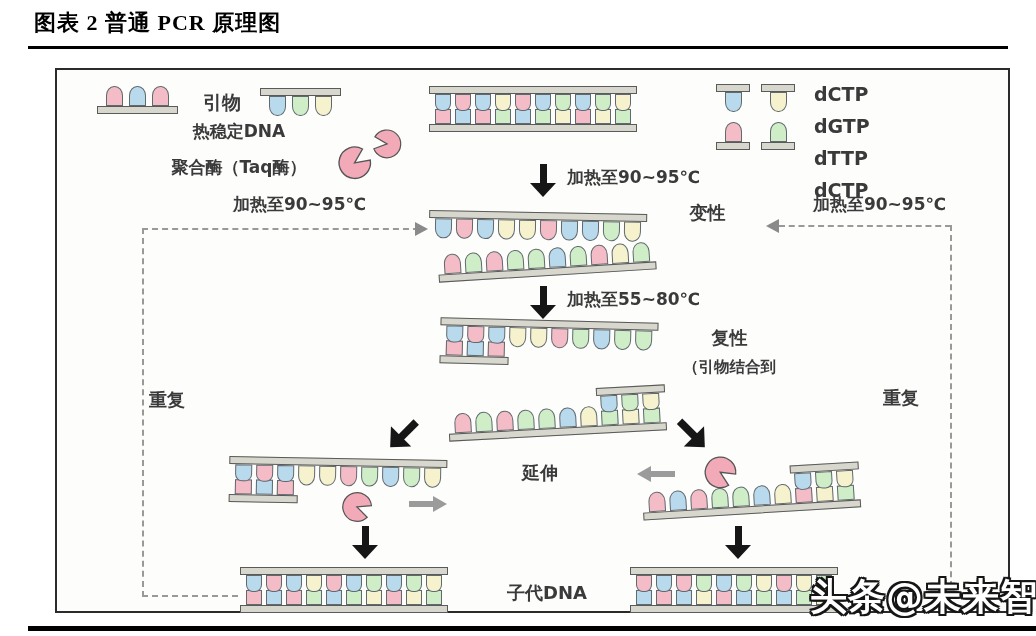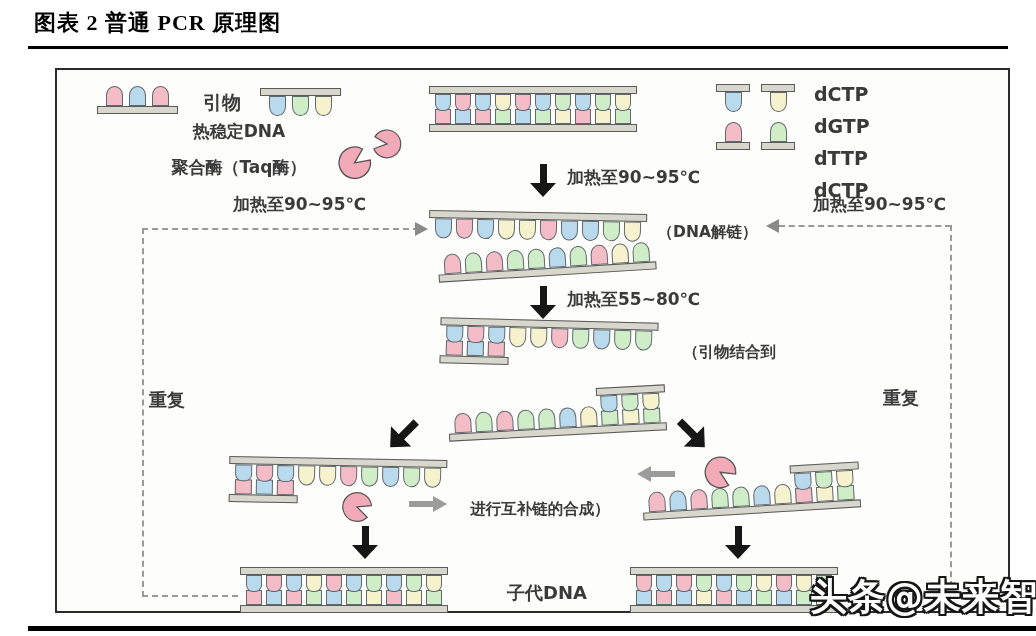--- a/index.html
+++ b/index.html
@@ -174,21 +174,21 @@
       <div class="nuc single-up" style="left: 27px; top: 0px; width: 17px; height: 20px; background: rgb(207, 238, 200);"></div>
       <div class="nuc single-up" style="left: 48px; top: 0px; width: 17px; height: 20px; background: rgb(244, 188, 198);"></div>
       <div class="nuc single-up" style="left: 69px; top: 0px; width: 17px; height: 20px; background: rgb(207, 238, 200);"></div>
       <div class="nuc single-up" style="left: 90px; top: 0px; width: 17px; height: 20px; background: rgb(207, 238, 200);"></div>
       <div class="nuc single-up" style="left: 111px; top: 0px; width: 17px; height: 20px; background: rgb(185, 217, 236);"></div>
       <div class="nuc single-up" style="left: 132px; top: 0px; width: 17px; height: 20px; background: rgb(207, 238, 200);"></div>
       <div class="nuc single-up" style="left: 153px; top: 0px; width: 17px; height: 20px; background: rgb(244, 188, 198);"></div>
       <div class="nuc single-up" style="left: 174px; top: 0px; width: 17px; height: 20px; background: rgb(246, 242, 205);"></div>
       <div class="nuc single-up" style="left: 195px; top: 0px; width: 17px; height: 20px; background: rgb(207, 238, 200);"></div>
     </div>
-  <div class="lbl f16 center" style="left:573px;top:154px;width:155px">（DNA解链）</div>
+  <div class="lbl f18 center" style="left:573px;top:133px;width:155px">变性</div>
 
   <div class="arrow-down" style="left:473px;top:216px">
       <div class="ad-stem"></div>
       <div class="ad-head"></div>
     </div>
   <div class="lbl f17" style="left:510px;top:220px">加热至55~80℃</div>
 
   <div class="strand" style="left: 383px; top: 250px; width: 218px; height: 46px; transform: rotate(1.5deg);">
       <div class="bar" style="left: 0px; top: 0px; width: 218px; height: 8px;"></div>
       <div class="bar" style="left: 0px; top: 38px; width: 69px; height: 8px;"></div>
@@ -216,21 +216,22 @@
       <div class="nuc single-up" style="left: 90px; top: 18px; width: 17px; height: 20px; background: rgb(207, 238, 200);"></div>
       <div class="nuc single-up" style="left: 111px; top: 18px; width: 17px; height: 20px; background: rgb(185, 217, 236);"></div>
       <div class="nuc single-up" style="left: 132px; top: 18px; width: 17px; height: 20px; background: rgb(246, 242, 205);"></div>
       <div class="nuc pair-top" style="left: 153px; top: 8px; width: 17px; height: 17px; background: rgb(185, 217, 236);"></div>
       <div class="nuc pair-bottom" style="left: 153px; top: 23px; width: 17px; height: 15px; background: rgb(207, 238, 200);"></div>
       <div class="nuc pair-top" style="left: 174px; top: 8px; width: 17px; height: 17px; background: rgb(207, 238, 200);"></div>
       <div class="nuc pair-bottom" style="left: 174px; top: 23px; width: 17px; height: 15px; background: rgb(246, 242, 205);"></div>
       <div class="nuc pair-top" style="left: 195px; top: 8px; width: 17px; height: 17px; background: rgb(246, 242, 205);"></div>
       <div class="nuc pair-bottom" style="left: 195px; top: 23px; width: 17px; height: 15px; background: rgb(207, 238, 200);"></div>
     </div>
-  <div class="lbl f16 center" style="left:585px;top:274px;width:175px">（引物结合到</div>
+  <div class="lbl f18 center" style="left:585px;top:258px;width:175px">复性</div>
+  <div class="lbl f16 center" style="left:585px;top:289px;width:175px">（引物结合到</div>
 
   <div class="arrow-down" style="left:333px;top:348px;transform:rotate(45deg) scale(1.1)">
       <div class="ad-stem"></div>
       <div class="ad-head"></div>
     </div>
   <div class="arrow-down" style="left:622px;top:348px;transform:rotate(-45deg) scale(1.1)">
       <div class="ad-stem"></div>
       <div class="ad-head"></div>
     </div>
 
@@ -254,21 +255,21 @@
   <div class="pacman" style="left:283px;top:421px;transform:rotate(20deg)">
     <svg width="31" height="31" viewBox="0 0 40 40">
         <path d="M21 20 L38 12 A18.5 18.5 0 1 0 38 28 Z" fill="#f3aab8" stroke="#555" stroke-width="1.6"></path>
       </svg>
   </div>
   <div class="garrow" style="left:352px;top:426px">
       <div class="ga-stem"></div>
       <div class="ga-head"></div>
     </div>
 
-  <div class="lbl f16 center" style="left:383px;top:431px;width:200px">进行互补链的合成）</div>
+  <div class="lbl f18 center" style="left:383px;top:393px;width:200px">延伸</div>
 
   <div class="garrow left" style="left:580px;top:396px">
       <div class="ga-stem"></div>
       <div class="ga-head"></div>
     </div>
   <div class="pacman" style="left:645px;top:385px;transform:rotate(32deg)">
     <svg width="33" height="33" viewBox="0 0 40 40">
         <path d="M21 20 L38 12 A18.5 18.5 0 1 0 38 28 Z" fill="#f3aab8" stroke="#555" stroke-width="1.6"></path>
       </svg>
   </div>

